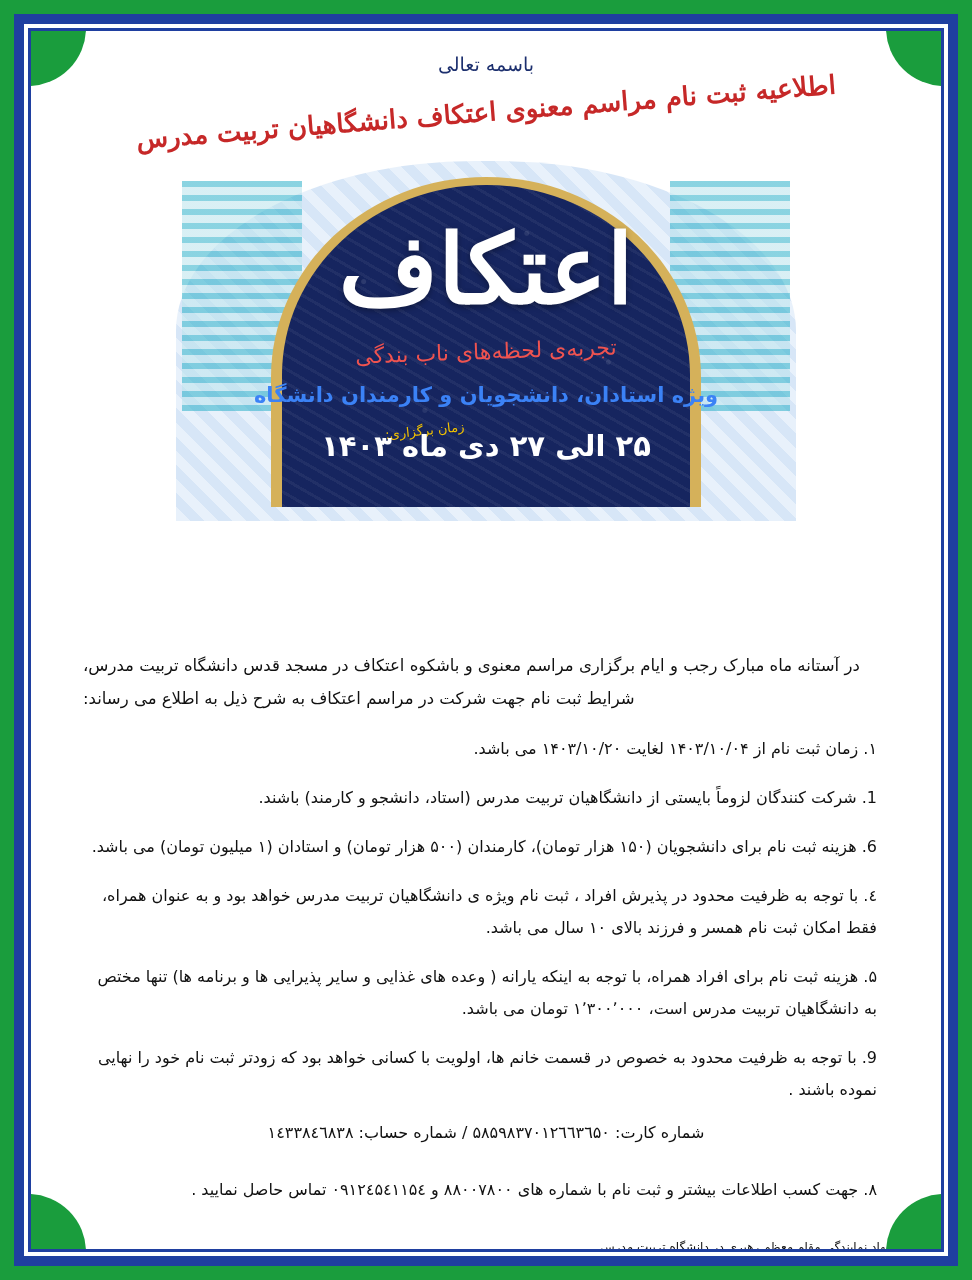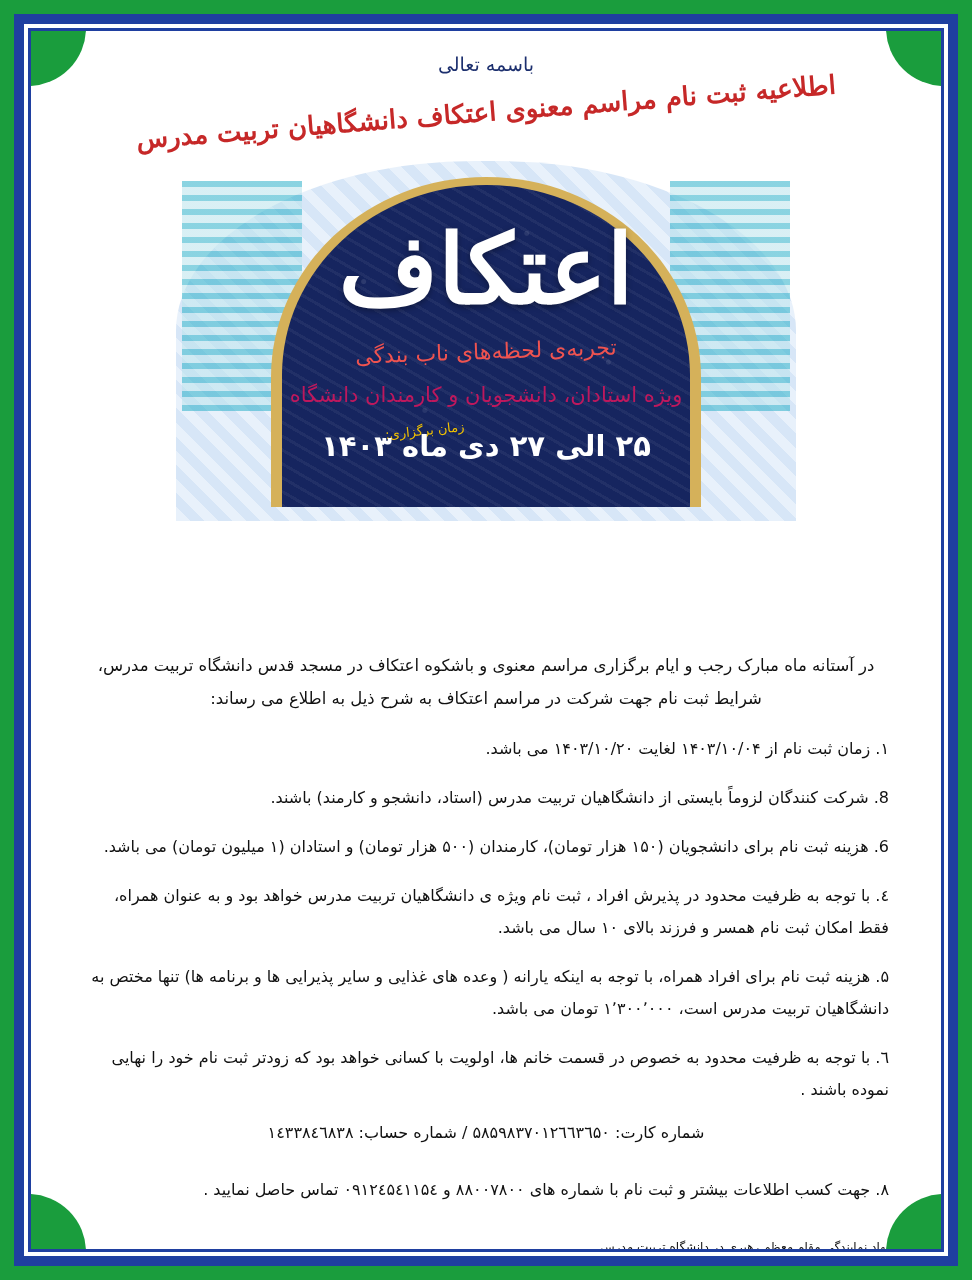--- a/index.html
+++ b/index.html
@@ -168,22 +168,22 @@
     font-family: "DejaVu Serif", serif;
     transform: rotate(-2deg);
     z-index: 3;
   }
   .sub-white {
     position: absolute;
     top: 222px;
     left: 0; right: 0;
     text-align: center;
     font-size: 21px;
-    font-weight: normal;
-    color: #be185d;
+    font-weight: bold;
+    color: #3b82f6;
     z-index: 3;
   }
   .date-label {
     position: absolute;
     top: 262px;
     right: 332px;
     font-size: 13px;
     color: #f2c200;
     z-index: 3;
     transform: rotate(-6deg);
@@ -204,26 +204,26 @@
   .content {
     padding: 8px 52px 0 52px;
     text-align: right;
     direction: rtl;
     color: #111111;
   }
   .intro {
     font-size: 16.5px;
     line-height: 2.0;
     margin: 10px 0 18px 0;
-    text-align: center;
+    text-align: left;
   }
   .clause {
     font-size: 16px;
     line-height: 2.0;
-    margin: 0 0 17px 0;
+    margin: 0 12px 17px 0;
     text-align: right;
   }
   .acct-line {
     font-size: 16px;
     text-align: center;
     margin: 6px 0 32px 0;
   }
   .footer-note {
     font-size: 12px;
     text-align: right;
@@ -263,25 +263,25 @@
           <div class="date-label">زمان برگزاری:</div>
           <div class="date-line">۲۵ الی ۲۷ دی ماه ۱۴۰۳</div>
         </div>
       </div>
 
       <div class="content">
 
         <p class="intro">در آستانه ماه مبارک رجب و ایام برگزاری مراسم معنوی و باشکوه اعتکاف در مسجد قدس دانشگاه تربیت مدرس، شرایط ثبت نام جهت شرکت در مراسم اعتکاف به شرح ذیل به اطلاع می رساند:</p>
 
         <p class="clause">۱. زمان ثبت نام از ۱۴۰۳/۱۰/۰۴ لغایت ۱۴۰۳/۱۰/۲۰ می باشد.</p>
-        <p class="clause">8. شرکت کنندگان لزوماً بایستی از دانشگاهیان تربیت مدرس (استاد، دانشجو و کارمند) باشند.</p>
+        <p class="clause">1. شرکت کنندگان لزوماً بایستی از دانشگاهیان تربیت مدرس (استاد، دانشجو و کارمند) باشند.</p>
         <p class="clause">6. هزینه ثبت نام برای دانشجویان (۱۵۰ هزار تومان)، کارمندان (۵۰۰ هزار تومان) و استادان (۱ میلیون تومان) می باشد.</p>
         <p class="clause">٤. با توجه به ظرفیت محدود در پذیرش افراد ، ثبت نام ویژه ی دانشگاهیان تربیت مدرس خواهد بود و به عنوان همراه، فقط امکان ثبت نام همسر و فرزند بالای ۱۰ سال می باشد.</p>
         <p class="clause">۵. هزینه ثبت نام برای افراد همراه، با توجه به اینکه یارانه ( وعده های غذایی و سایر پذیرایی ها و برنامه ها) تنها مختص به دانشگاهیان تربیت مدرس است، ۱٬۳۰۰٬۰۰۰ تومان می باشد.</p>
-        <p class="clause">٦. با توجه به ظرفیت محدود به خصوص در قسمت خانم ها، اولویت با کسانی خواهد بود که زودتر ثبت نام خود را نهایی نموده باشند .</p>
+        <p class="clause">9. با توجه به ظرفیت محدود به خصوص در قسمت خانم ها، اولویت با کسانی خواهد بود که زودتر ثبت نام خود را نهایی نموده باشند .</p>
 
         <p class="acct-line">شماره کارت: ۵۸۵۹۸۳۷۰۱۲٦٦۳٦۵۰  /  شماره حساب: ۱٤۳۳۸٤٦۸۳۸</p>
 
         <p class="clause">۸. جهت کسب اطلاعات بیشتر و ثبت نام با شماره های ۸۸۰۰۷۸۰۰ و ۰۹۱۲٤۵٤۱۱۵٤ تماس حاصل نمایید .</p>
 
         <p class="footer-note">نهاد نمایندگی مقام معظم رهبری در دانشگاه تربیت مدرس</p>
       </div>
 
     </div>
   </div>

